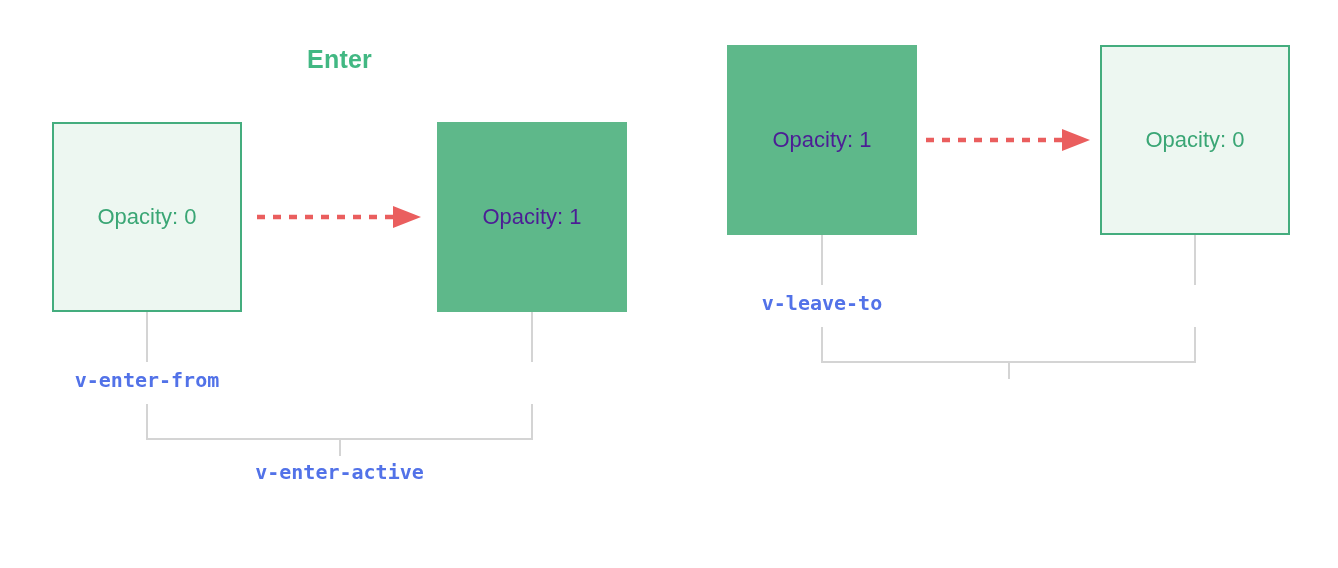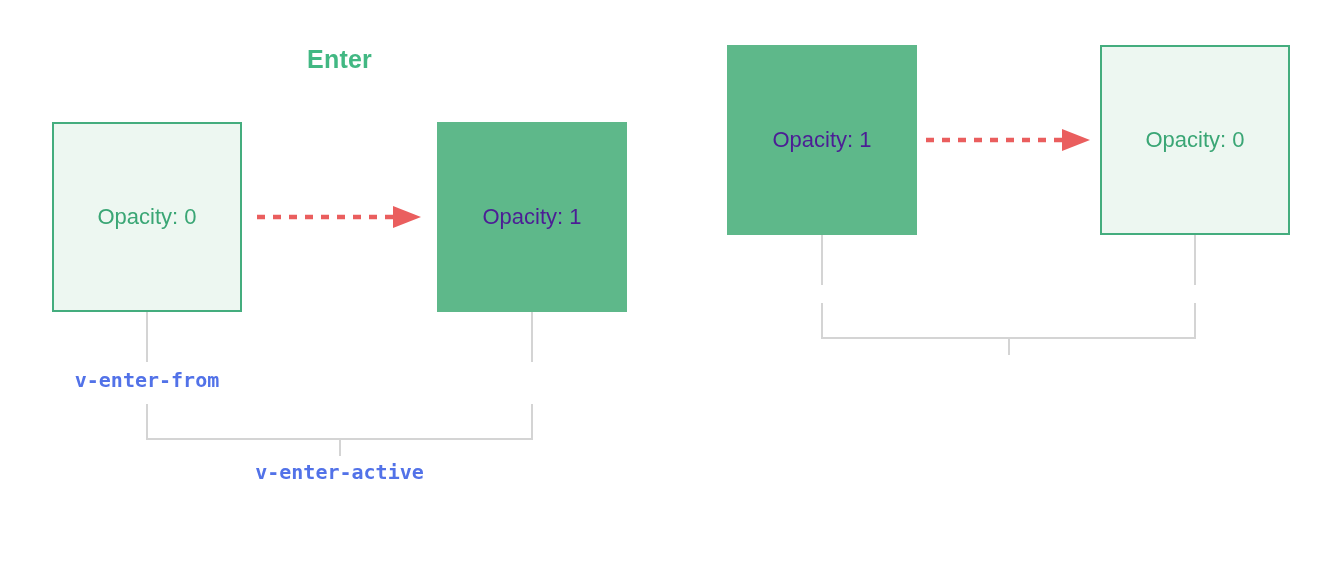--- a/index.html
+++ b/index.html
@@ -181,20 +181,23 @@
     <div class="cell-row">
       <div class="cell">
           <div class="vline line1"></div>
         </div>
       <div class="cell">
           <div class="vline line1"></div>
         </div>
     </div>
 
     <div class="cell-row labels-row">
+      <div class="cell">
+          <div class="code">v-leave-to</div>
+        </div>
     </div>
 
     <div class="cell-row pre-bracket">
       <div class="cell">
           <div class="vline line2"></div>
         </div>
       <div class="cell">
           <div class="vline line2"></div>
         </div>
     </div>

